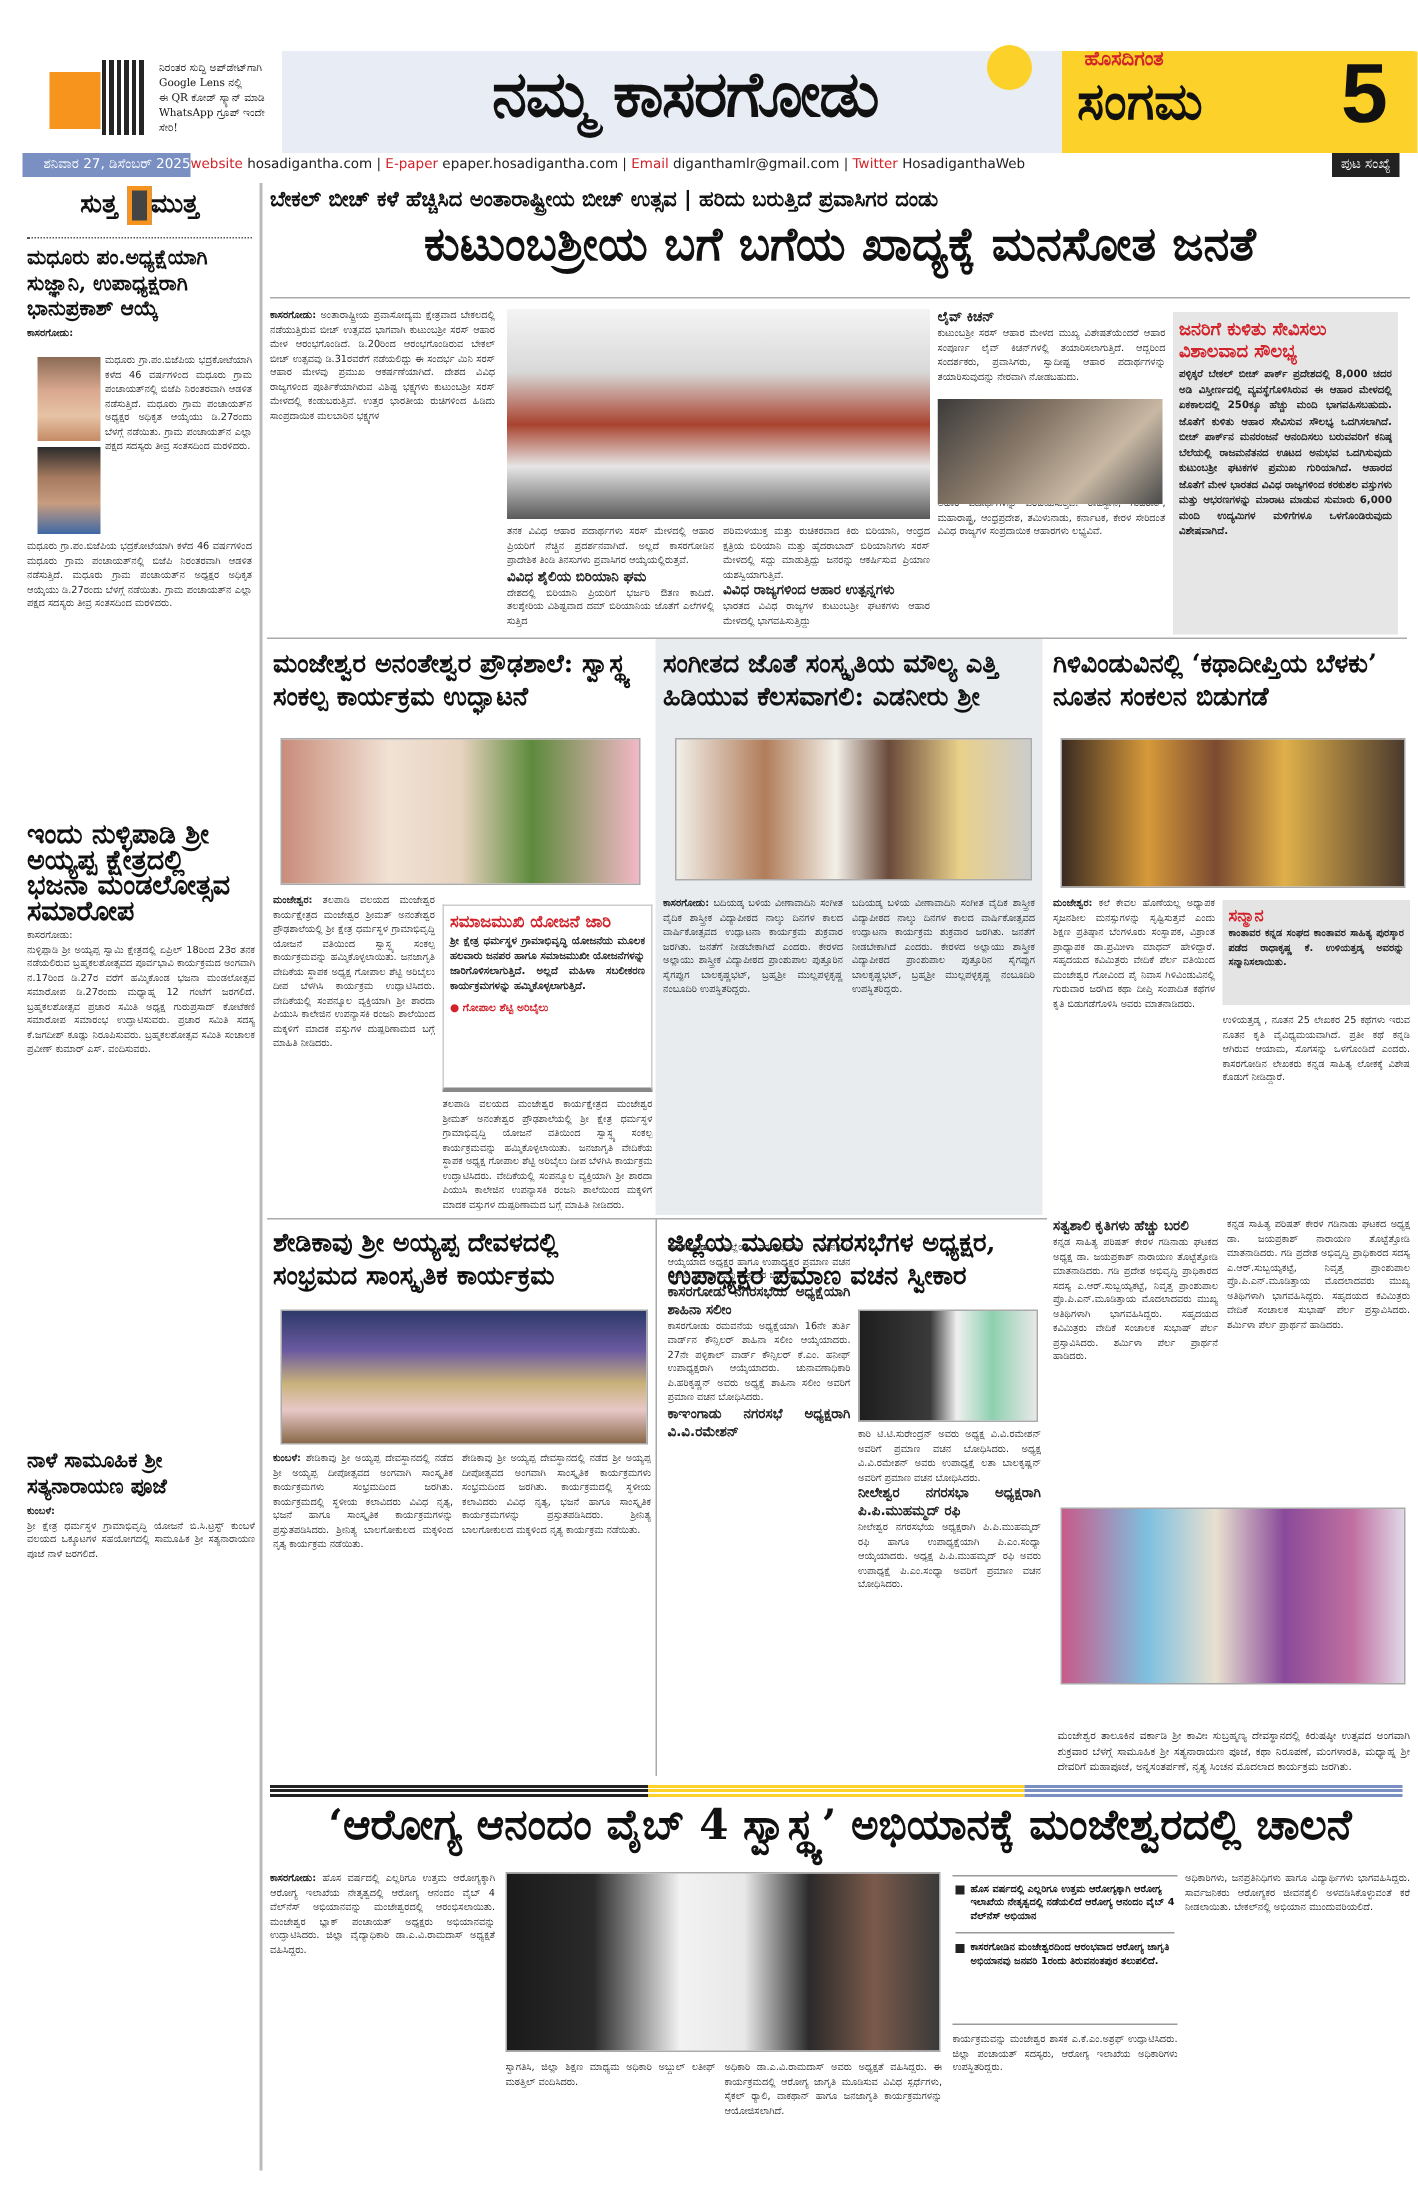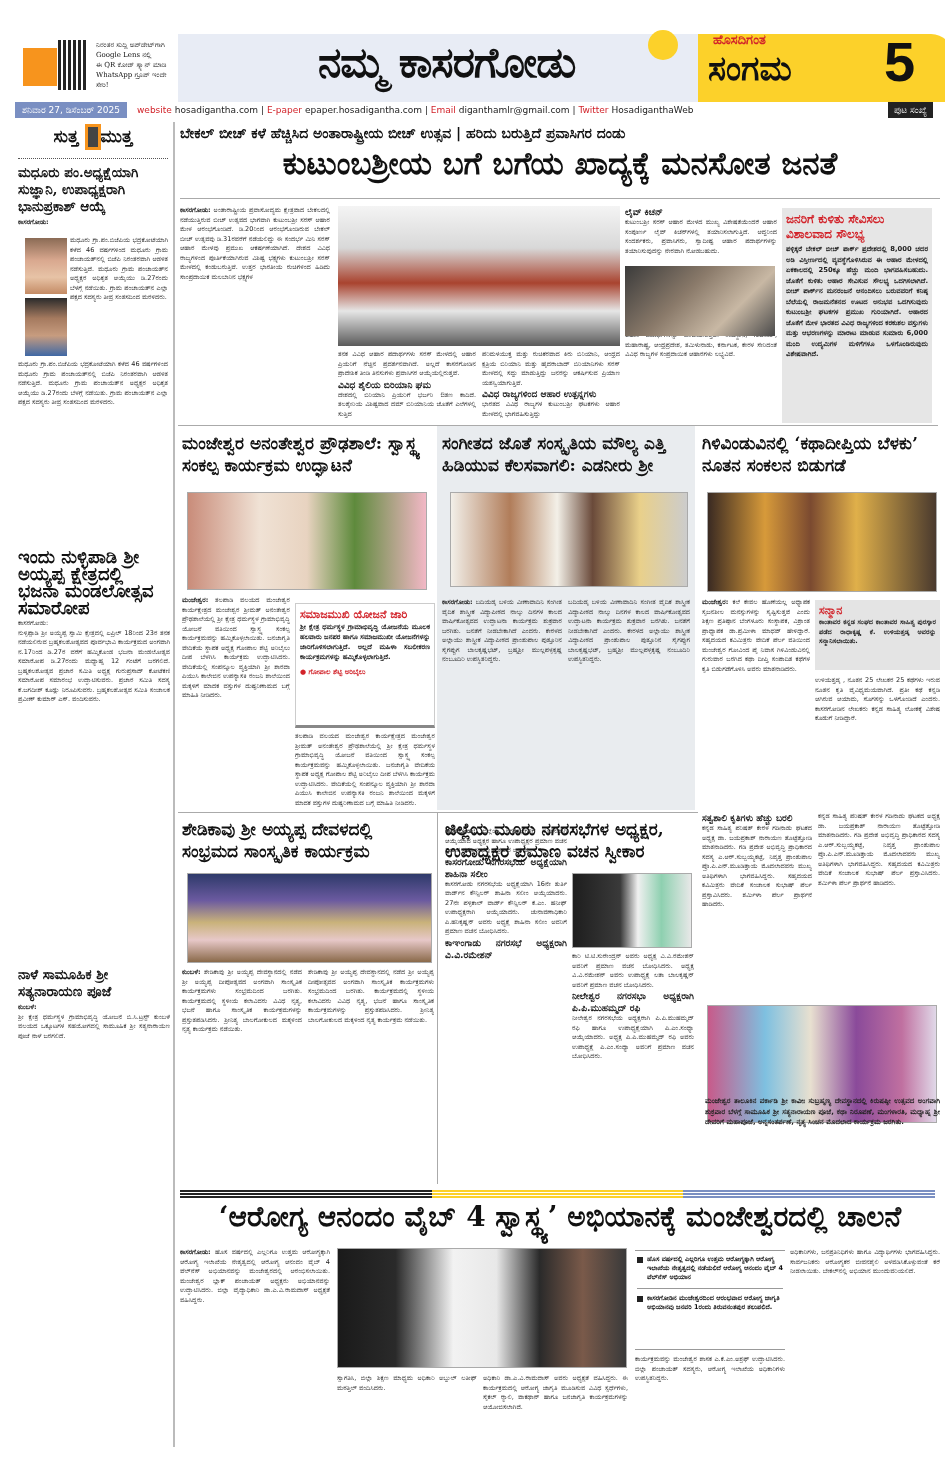--- a/index.html
+++ b/index.html
@@ -1,36 +1,36 @@
 <!DOCTYPE html>
 <html><head>
 <meta charset="utf-8">
 <style>
 *{box-sizing:border-box;margin:0;padding:0}
 html,body{width:945px;height:1459px;background:#fff;overflow:hidden}
 body{font-family:"DejaVu Sans",sans-serif;color:#111;position:relative}
 .abs{position:absolute}
 
-#masthead{left:8px;top:0;width:799px;height:100px;background:#fff}
+#masthead{left:18px;top:0;width:799px;height:100px;background:#fff}
 .orange-bar{left:15px;top:48px;width:34px;height:38px;background:#f7941d}
 .qr{left:50px;top:40px;width:30px;height:50px;background:
  repeating-linear-gradient(90deg,#000 0 3px,#fff 3px 5px),#000;opacity:.85}
 .qr-text{left:88px;top:40px;width:80px;font-size:7px;line-height:10px;font-family:"DejaVu Serif",serif}
 .mast-bg{left:170px;top:34px;width:630px;height:68px;background:#e8ecf5;border-radius:0 40px 0 0}
 .yellow-dot{left:345px;top:33px;width:30px;height:30px;border-radius:50%;background:#fcd12a}
 .mast-title{left:310px;top:38px;font-size:42px;font-weight:bold;font-family:"DejaVu Serif",serif;letter-spacing:-1px}
 .mast-right-bg{left:690px;top:34px;width:255px;height:68px;background:#fcd12a;border-radius:0 22px 0 0}
 .mast-right-bg2{left:650px;top:34px;width:80px;height:68px;background:#e8ecf5}
 .brand-small{left:705px;top:32px;font-size:13px;font-weight:bold;color:#d2232a}
 .brand-big{left:700px;top:48px;font-size:34px;font-weight:bold;font-family:"DejaVu Serif",serif}
 .page-num{left:876px;top:32px;font-size:56px;font-weight:bold;font-family:"Liberation Sans",sans-serif;line-height:60px}
 
 .info-bar{left:0;top:102px;width:945px;height:16px;font-size:9px;line-height:16px;display:flex}
-.date-box{width:112px;background:#7a8fc2;color:#fff;text-align:center;margin-left:15px}
-.links{flex:1;padding-left:10px;color:#222}
+.date-box{width:112px;background:#7a8fc2;color:#fff;text-align:right;margin-left:15px}
+.links{flex:1;color:#222}
 .links .lbl{color:#d2232a}
 .page-tag{width:45px;background:#222;color:#fff;text-align:center;margin-right:12px}
 
 .left-col{left:15px;top:122px;width:160px;height:1325px;border-right:2px solid #bbb}
 .door{left:78px;top:125px;width:16px;height:26px;border:3px solid #f7941d;background:#444}
 .hline{border-top:1px dotted #555}
 h2.lh{font-size:15px;font-weight:bold;line-height:19px;font-family:"DejaVu Serif",serif}
 .body{font-size:6.5px;line-height:9.5px;color:#222;text-align:justify}
 .body b{font-weight:bold}
 .photo{background:linear-gradient(135deg,#c9a08a,#6a4a3a 50%,#b5967f)}
@@ -206,37 +206,37 @@
 <div class="abs body" style="left:308px;top:968px;width:126px;height:215px;overflow:hidden">ಶೇಡಿಕಾವು ಶ್ರೀ ಅಯ್ಯಪ್ಪ ದೇವಸ್ಥಾನದಲ್ಲಿ ನಡೆದ ಶ್ರೀ ಅಯ್ಯಪ್ಪ ದೀಪೋತ್ಸವದ ಅಂಗವಾಗಿ ಸಾಂಸ್ಕೃತಿಕ ಕಾರ್ಯಕ್ರಮಗಳು ಸಂಭ್ರಮದಿಂದ ಜರಗಿತು. ಕಾರ್ಯಕ್ರಮದಲ್ಲಿ ಸ್ಥಳೀಯ ಕಲಾವಿದರು ವಿವಿಧ ನೃತ್ಯ, ಭಜನೆ ಹಾಗೂ ಸಾಂಸ್ಕೃತಿಕ ಕಾರ್ಯಕ್ರಮಗಳನ್ನು ಪ್ರಸ್ತುತಪಡಿಸಿದರು. ಶ್ರೀನಿತ್ಯ ಬಾಲಗೋಕುಲದ ಮಕ್ಕಳಿಂದ ನೃತ್ಯ ಕಾರ್ಯಕ್ರಮ ನಡೆಯಿತು.</div>
 
 <div class="abs" style="left:437px;top:812px;border-left:1px solid #aaa;height:372px"></div>
 <div class="abs" style="left:445px;top:818px;width:250px">
   <div class="sec-head">ಜಿಲ್ಲೆಯ ಮೂರು ನಗರಸಭೆಗಳ ಅಧ್ಯಕ್ಷರ, ಉಪಾಧ್ಯಕ್ಷರ ಪ್ರಮಾಣ ವಚನ ಸ್ವೀಕಾರ</div>
 </div>
 <div class="abs body" style="left:445px;top:827px;width:122px;height:310px;overflow:hidden">
   <b>ಕಾಸರಗೋಡು:</b>
   <span>ಜಿಲ್ಲೆಯ ನಗರಸಭೆಗಳಿಗೆ ನೂತನವಾಗಿ ಆಯ್ಕೆಯಾದ ಅಧ್ಯಕ್ಷರ ಹಾಗೂ ಉಪಾಧ್ಯಕ್ಷರ ಪ್ರಮಾಣ ವಚನ ಸ್ವೀಕಾರ ಸಮಾರಂಭವು ಶುಕ್ರವಾರ ಜರಗಿತು.</span>
   <div class="boxhead">ಕಾಸರಗೋಡು ನಗರಸಭೆಯ ಅಧ್ಯಕ್ಷೆಯಾಗಿ ಶಾಹಿನಾ ಸಲೀಂ</div>
-  <span>ಕಾಸರಗೋಡು ನಗರಸಭೆಯ ಅಧ್ಯಕ್ಷೆಯಾಗಿ 16ನೇ ತುರ್ತಿ ವಾರ್ಡ್‌ನ ಕೌನ್ಸಿಲರ್ ಶಾಹಿನಾ ಸಲೀಂ ಆಯ್ಕೆಯಾದರು. 27ನೇ ಪಳ್ಳಿಕಾಲ್ ವಾರ್ಡ್ ಕೌನ್ಸಿಲರ್ ಕೆ.ಎಂ. ಹನೀಫ್ ಉಪಾಧ್ಯಕ್ಷರಾಗಿ ಆಯ್ಕೆಯಾದರು. ಚುನಾವಣಾಧಿಕಾರಿ ಪಿ.ಹರಿಕೃಷ್ಣನ್ ಅವರು ಅಧ್ಯಕ್ಷೆ ಶಾಹಿನಾ ಸಲೀಂ ಅವರಿಗೆ ಪ್ರಮಾಣ ವಚನ ಬೋಧಿಸಿದರು.</span>
+  <span>ಕಾಸರಗೋಡು ರಮವನೆಯ ಅಧ್ಯಕ್ಷೆಯಾಗಿ 16ನೇ ತುರ್ತಿ ವಾರ್ಡ್‌ನ ಕೌನ್ಸಿಲರ್ ಶಾಹಿನಾ ಸಲೀಂ ಆಯ್ಕೆಯಾದರು. 27ನೇ ಪಳ್ಳಿಕಾಲ್ ವಾರ್ಡ್ ಕೌನ್ಸಿಲರ್ ಕೆ.ಎಂ. ಹನೀಫ್ ಉಪಾಧ್ಯಕ್ಷರಾಗಿ ಆಯ್ಕೆಯಾದರು. ಚುನಾವಣಾಧಿಕಾರಿ ಪಿ.ಹರಿಕೃಷ್ಣನ್ ಅವರು ಅಧ್ಯಕ್ಷೆ ಶಾಹಿನಾ ಸಲೀಂ ಅವರಿಗೆ ಪ್ರಮಾಣ ವಚನ ಬೋಧಿಸಿದರು.</span>
   <div class="boxhead">ಕಾಞಂಗಾಡು ನಗರಸಭೆ ಅಧ್ಯಕ್ಷರಾಗಿ ವಿ.ವಿ.ರಮೇಶನ್</div>
 </div>
 <div class="abs photo frame" style="left:572px;top:873px;width:120px;height:75px;background:linear-gradient(90deg,#1e1e1e,#3a3a3a 40%,#f0f0f0 55%,#8ed0b0 75%,#e8e8e8)"></div>
 <div class="abs body" style="left:572px;top:952px;width:122px;height:232px;overflow:hidden">
   <span>ಕಾರಿ ಟಿ.ಟಿ.ಸುರೇಂದ್ರನ್ ಅವರು ಅಧ್ಯಕ್ಷ ವಿ.ವಿ.ರಮೇಶನ್ ಅವರಿಗೆ ಪ್ರಮಾಣ ವಚನ ಬೋಧಿಸಿದರು. ಅಧ್ಯಕ್ಷ ವಿ.ವಿ.ರಮೇಶನ್ ಅವರು ಉಪಾಧ್ಯಕ್ಷೆ ಲತಾ ಬಾಲಕೃಷ್ಣನ್ ಅವರಿಗೆ ಪ್ರಮಾಣ ವಚನ ಬೋಧಿಸಿದರು.</span>
   <div class="boxhead">ನೀಲೇಶ್ವರ ನಗರಸಭಾ ಅಧ್ಯಕ್ಷರಾಗಿ ಪಿ.ಪಿ.ಮುಹಮ್ಮದ್ ರಫಿ</div>
   <span>ನೀಲೇಶ್ವರ ನಗರಸಭೆಯ ಅಧ್ಯಕ್ಷರಾಗಿ ಪಿ.ಪಿ.ಮುಹಮ್ಮದ್ ರಫಿ ಹಾಗೂ ಉಪಾಧ್ಯಕ್ಷೆಯಾಗಿ ಪಿ.ಎಂ.ಸಂಧ್ಯಾ ಆಯ್ಕೆಯಾದರು. ಅಧ್ಯಕ್ಷ ಪಿ.ಪಿ.ಮುಹಮ್ಮದ್ ರಫಿ ಅವರು ಉಪಾಧ್ಯಕ್ಷೆ ಪಿ.ಎಂ.ಸಂಧ್ಯಾ ಅವರಿಗೆ ಪ್ರಮಾಣ ವಚನ ಬೋಧಿಸಿದರು.</span>
 </div>
 
 <div class="abs body" style="left:702px;top:812px;width:110px;height:190px;overflow:hidden">
   <div class="boxhead">ಸತ್ವಶಾಲಿ ಕೃತಿಗಳು ಹೆಚ್ಚು ಬರಲಿ</div>
   <span>ಕನ್ನಡ ಸಾಹಿತ್ಯ ಪರಿಷತ್ ಕೇರಳ ಗಡಿನಾಡು ಘಟಕದ ಅಧ್ಯಕ್ಷ ಡಾ. ಜಯಪ್ರಕಾಶ್ ನಾರಾಯಣ ತೊಟ್ಟೆತ್ತೋಡಿ ಮಾತನಾಡಿದರು. ಗಡಿ ಪ್ರದೇಶ ಅಭಿವೃದ್ಧಿ ಪ್ರಾಧಿಕಾರದ ಸದಸ್ಯ ಎ.ಆರ್.ಸುಬ್ಬಯ್ಯಕಟ್ಟೆ, ನಿವೃತ್ತ ಪ್ರಾಂಶುಪಾಲ ಪ್ರೊ.ಪಿ.ಎನ್.ಮೂಡಿತ್ತಾಯ ಮೊದಲಾದವರು ಮುಖ್ಯ ಅತಿಥಿಗಳಾಗಿ ಭಾಗವಹಿಸಿದ್ದರು. ಸಹೃದಯದ ಕವಿಮಿತ್ರರು ವೇದಿಕೆ ಸಂಚಾಲಕ ಸುಭಾಷ್ ಪೆರ್ಲ ಪ್ರಸ್ತಾವಿಸಿದರು. ಶರ್ಮಿಳಾ ಪೆರ್ಲ ಪ್ರಾರ್ಥನೆ ಹಾಡಿದರು.</span>
 </div>
 <div class="abs body" style="left:818px;top:812px;width:122px;height:190px;overflow:hidden">ಕನ್ನಡ ಸಾಹಿತ್ಯ ಪರಿಷತ್ ಕೇರಳ ಗಡಿನಾಡು ಘಟಕದ ಅಧ್ಯಕ್ಷ ಡಾ. ಜಯಪ್ರಕಾಶ್ ನಾರಾಯಣ ತೊಟ್ಟೆತ್ತೋಡಿ ಮಾತನಾಡಿದರು. ಗಡಿ ಪ್ರದೇಶ ಅಭಿವೃದ್ಧಿ ಪ್ರಾಧಿಕಾರದ ಸದಸ್ಯ ಎ.ಆರ್.ಸುಬ್ಬಯ್ಯಕಟ್ಟೆ, ನಿವೃತ್ತ ಪ್ರಾಂಶುಪಾಲ ಪ್ರೊ.ಪಿ.ಎನ್.ಮೂಡಿತ್ತಾಯ ಮೊದಲಾದವರು ಮುಖ್ಯ ಅತಿಥಿಗಳಾಗಿ ಭಾಗವಹಿಸಿದ್ದರು. ಸಹೃದಯದ ಕವಿಮಿತ್ರರು ವೇದಿಕೆ ಸಂಚಾಲಕ ಸುಭಾಷ್ ಪೆರ್ಲ ಪ್ರಸ್ತಾವಿಸಿದರು. ಶರ್ಮಿಳಾ ಪೆರ್ಲ ಪ್ರಾರ್ಥನೆ ಹಾಡಿದರು.</div>
 <div class="abs photo frame" style="left:707px;top:1005px;width:230px;height:118px;background:linear-gradient(90deg,#c85a8a,#7ec0e0 25%,#e8e0d0 45%,#8a4a9a 65%,#c070a0 85%,#e0d8e8)"></div>
-<div class="abs body" style="left:705px;top:1096px;width:235px;height:58px;font-weight:bold;font-size:7px;line-height:10.5px;overflow:hidden">ಮಂಜೇಶ್ವರ ತಾಲೂಕಿನ ವರ್ಕಾಡಿ ಶ್ರೀ ಕಾವೀಃ ಸುಬ್ರಹ್ಮಣ್ಯ ದೇವಸ್ಥಾನದಲ್ಲಿ ಕಿರುಷಷ್ಠೀ ಉತ್ಸವದ ಅಂಗವಾಗಿ ಶುಕ್ರವಾರ ಬೆಳಗ್ಗೆ ಸಾಮೂಹಿಕ ಶ್ರೀ ಸತ್ಯನಾರಾಯಣ ಪೂಜೆ, ಕಥಾ ನಿರೂಪಣೆ, ಮಂಗಳಾರತಿ, ಮಧ್ಯಾಹ್ನ ಶ್ರೀ ದೇವರಿಗೆ ಮಹಾಪೂಜೆ, ಅನ್ನಸಂತರ್ಪಣೆ, ನೃತ್ಯ ಸಿಂಚನ ಮೊದಲಾದ ಕಾರ್ಯಕ್ರಮ ಜರಗಿತು.</div>
+<div class="abs body" style="left:705px;top:1152px;width:235px;height:58px;font-weight:normal;font-size:7px;line-height:10.5px;overflow:hidden">ಮಂಜೇಶ್ವರ ತಾಲೂಕಿನ ವರ್ಕಾಡಿ ಶ್ರೀ ಕಾವೀಃ ಸುಬ್ರಹ್ಮಣ್ಯ ದೇವಸ್ಥಾನದಲ್ಲಿ ಕಿರುಷಷ್ಠೀ ಉತ್ಸವದ ಅಂಗವಾಗಿ ಶುಕ್ರವಾರ ಬೆಳಗ್ಗೆ ಸಾಮೂಹಿಕ ಶ್ರೀ ಸತ್ಯನಾರಾಯಣ ಪೂಜೆ, ಕಥಾ ನಿರೂಪಣೆ, ಮಂಗಳಾರತಿ, ಮಧ್ಯಾಹ್ನ ಶ್ರೀ ದೇವರಿಗೆ ಮಹಾಪೂಜೆ, ಅನ್ನಸಂತರ್ಪಣೆ, ನೃತ್ಯ ಸಿಂಚನ ಮೊದಲಾದ ಕಾರ್ಯಕ್ರಮ ಜರಗಿತು.</div>
 
 <div class="abs stripes">
   <div style="background:repeating-linear-gradient(180deg,#222 0 2px,#fff 2px 3px)"></div>
   <div style="background:repeating-linear-gradient(180deg,#fcd12a 0 2px,#fff 2px 3px)"></div>
   <div style="background:repeating-linear-gradient(180deg,#7a8fc2 0 2px,#fff 2px 3px)"></div>
 </div>
 
 <div class="abs bottom-head">‘ಆರೋಗ್ಯ ಆನಂದಂ ವೈಬ್ 4 ಸ್ವಾಸ್ಥ್ಯ’ ಅಭಿಯಾನಕ್ಕೆ ಮಂಜೇಶ್ವರದಲ್ಲಿ ಚಾಲನೆ</div>
 <div class="abs body" style="left:180px;top:1248px;width:150px;height:200px;overflow:hidden">
   <b>ಕಾಸರಗೋಡು:</b>

